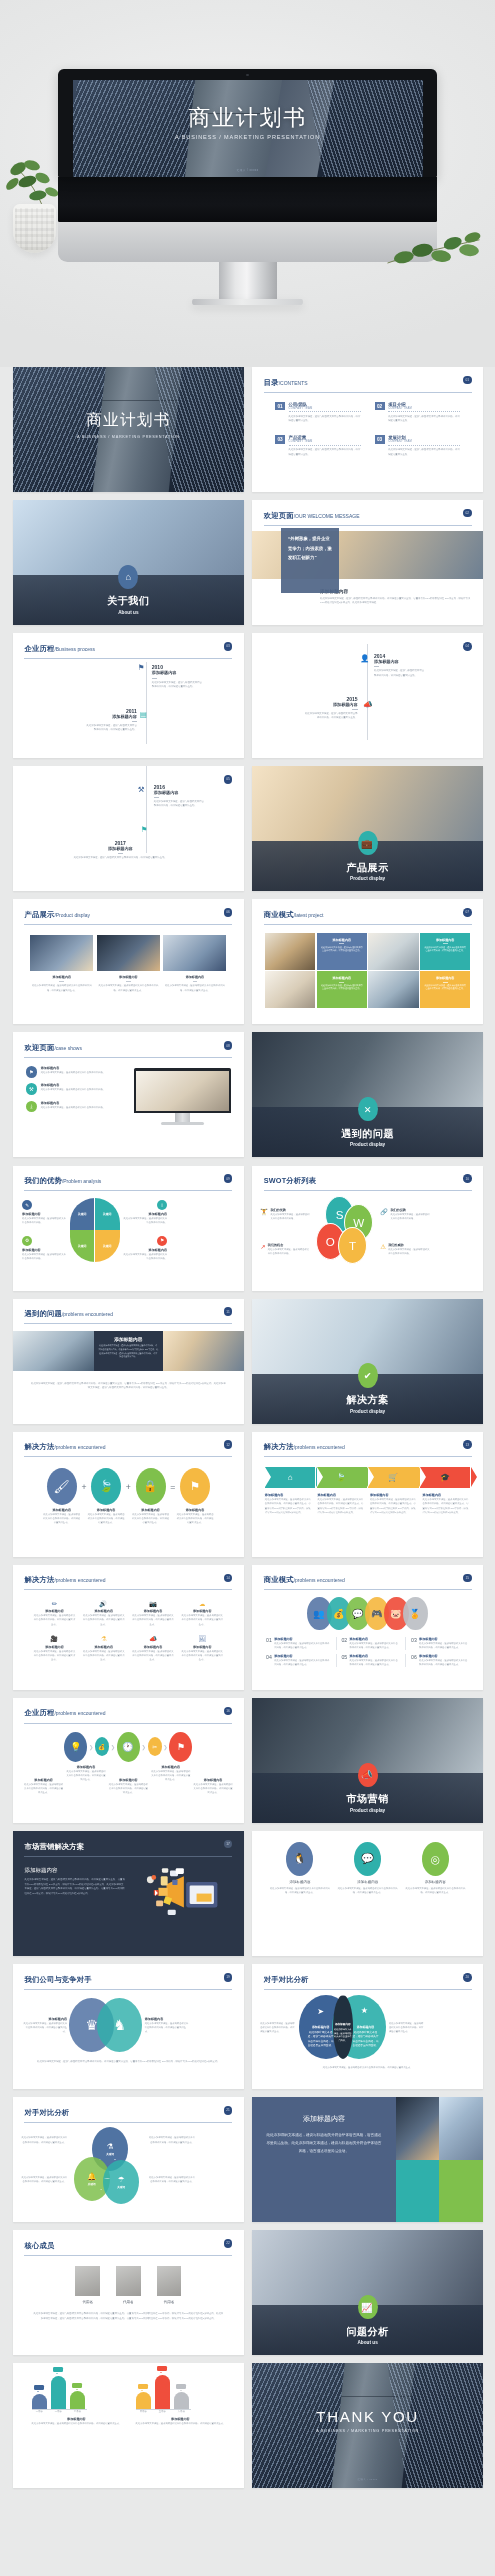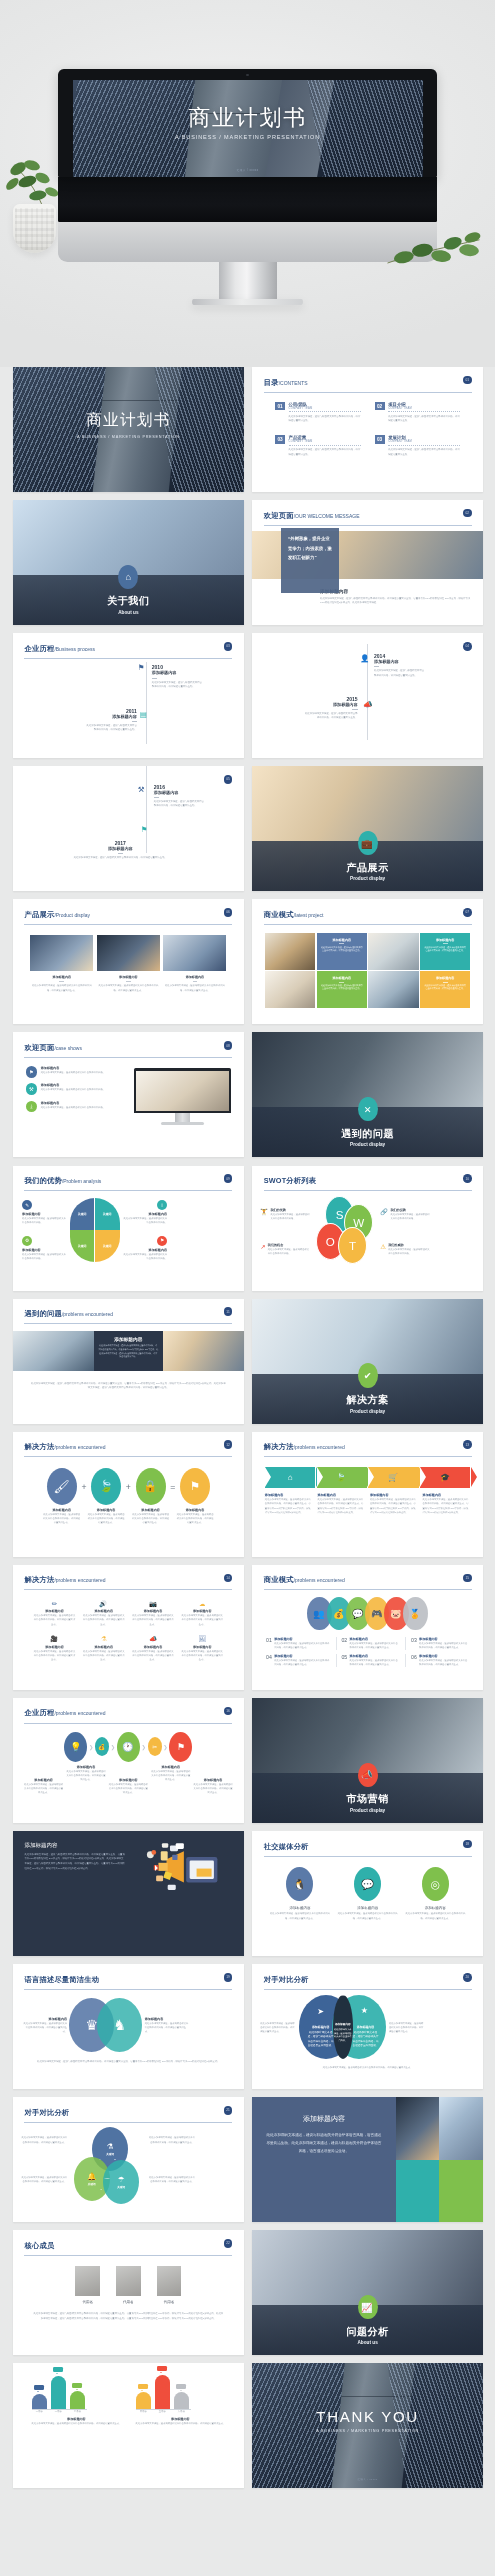--- a/index.html
+++ b/index.html
@@ -942,20 +942,25 @@
         <div class="ps-scrim"></div>
         <div class="ps-badge" style="background:#ef4e3c">📣</div>
         <div class="ps-cap">
           <h3>市场营销</h3>
           <p>Product display</p>
         </div>
       </div>
     </div>
 
     <div class="slide dark">
+      <div class="s-head">
+        <div class="s-title"><span>市场营销解决方案</span></div>
+        <div class="pagedot" style="background:#4a5a74">17</div>
+        <div class="s-rule"></div>
+      </div>
       <div style="display:flex;padding:10.5px 11.6px;gap:5.8px">
         <div style="flex:1">
           <div style="font-size:5.5px;color:#fff;font-weight:400">添加标题内容</div>
           <div style="font-size:2.4px;color:#aab6c8;line-height:1.95;margin-top:4.1px">此处添加详细文本描述，建议与标题相关并符合整体语言风格。语言描述尽量简洁生动。尽量将每页PPT的字数控制在 200字之内，据统计每页PPT的最好控制在5分钟之内。此处添加详细文本描述，建议与标题相关并符合整体语言风格。语言描述尽量简洁生动。尽量将每页PPT的字数控制在 200字之内，据统计每页PPT的最好控制在5分钟之内。</div>
         </div>
         <div style="flex:1;position:relative;height:52px">
           <svg width="100%" height="52" viewBox="0 0 140 90">
             <rect x="78" y="26" width="54" height="44" rx="4" fill="#4a5a86"></rect>
             <rect x="84" y="32" width="42" height="32" rx="2" fill="#eef1f6"></rect>
             <rect x="96" y="46" width="26" height="14" fill="#f5b942"></rect>
@@ -972,25 +977,20 @@
             <rect x="36" y="2" width="11" height="8" rx="2" fill="#f0efe8"></rect>
             <rect x="54" y="22" width="9" height="9" rx="1" fill="#5a6fa8"></rect>
             <rect x="22" y="40" width="8" height="9" rx="1" fill="#e04a2f"></rect>
             <path d="M24 40 l5 5 -5 5 z" fill="#fff"></path>
           </svg>
         </div>
       </div>
     </div>
 
     <div class="slide">
-      <div class="s-head">
-        <div class="s-title"><span>社交媒体分析</span></div>
-        <div class="pagedot">18</div>
-        <div class="s-rule"></div>
-      </div>
       <div style="display:flex;padding:10.5px 17.5px;gap:7px;text-align:center">
         <div style="flex:1">
           <div class="ell" style="width:27px;height:34px;background:#5b7aa8;font-size:10.5px;margin:0 auto">🐧</div>
           <div style="font-size:3.5px;color:#3a4554;margin-top:4.7px">添加标题内容</div>
           <div class="tiny" style="margin-top:1.7px">此处添加详细文本描述，建议与标题相关并符合整体语言风格，语言描述尽量简洁生动。</div>
         </div>
         <div style="flex:1">
           <div class="ell" style="width:27px;height:34px;background:#2fb0ab;font-size:10.5px;margin:0 auto">💬</div>
           <div style="font-size:3.5px;color:#3a4554;margin-top:4.7px">添加标题内容</div>
           <div class="tiny" style="margin-top:1.7px">此处添加详细文本描述，建议与标题相关并符合整体语言风格，语言描述尽量简洁生动。</div>
@@ -998,21 +998,21 @@
         <div style="flex:1">
           <div class="ell" style="width:27px;height:34px;background:#7fc04c;font-size:10.5px;margin:0 auto">◎</div>
           <div style="font-size:3.5px;color:#3a4554;margin-top:4.7px">添加标题内容</div>
           <div class="tiny" style="margin-top:1.7px">此处添加详细文本描述，建议与标题相关并符合整体语言风格，语言描述尽量简洁生动。</div>
         </div>
       </div>
     </div>
 
     <div class="slide">
       <div class="s-head">
-        <div class="s-title"><span>语言描述尽量简洁生动</span></div>
+        <div class="s-title"><span>我们公司与竞争对手</span></div>
         <div class="pagedot">19</div>
         <div class="s-rule"></div>
       </div>
       <div style="display:flex;align-items:center;padding:8.1px 9.3px;gap:2.3px">
         <div style="width:45px;text-align:right">
           <div class="small-cn">添加标题内容</div>
           <div class="tiny">此处添加详细文本描述，建议与标题相关并符合整体语言风格，语言描述尽量简洁生动。</div>
         </div>
         <div style="position:relative;width:73px;height:54px">
           <div class="ell" style="position:absolute;left:0;top:0;width:45px;height:54px;background:rgba(91,122,168,.9);font-size:14px">♛</div>

